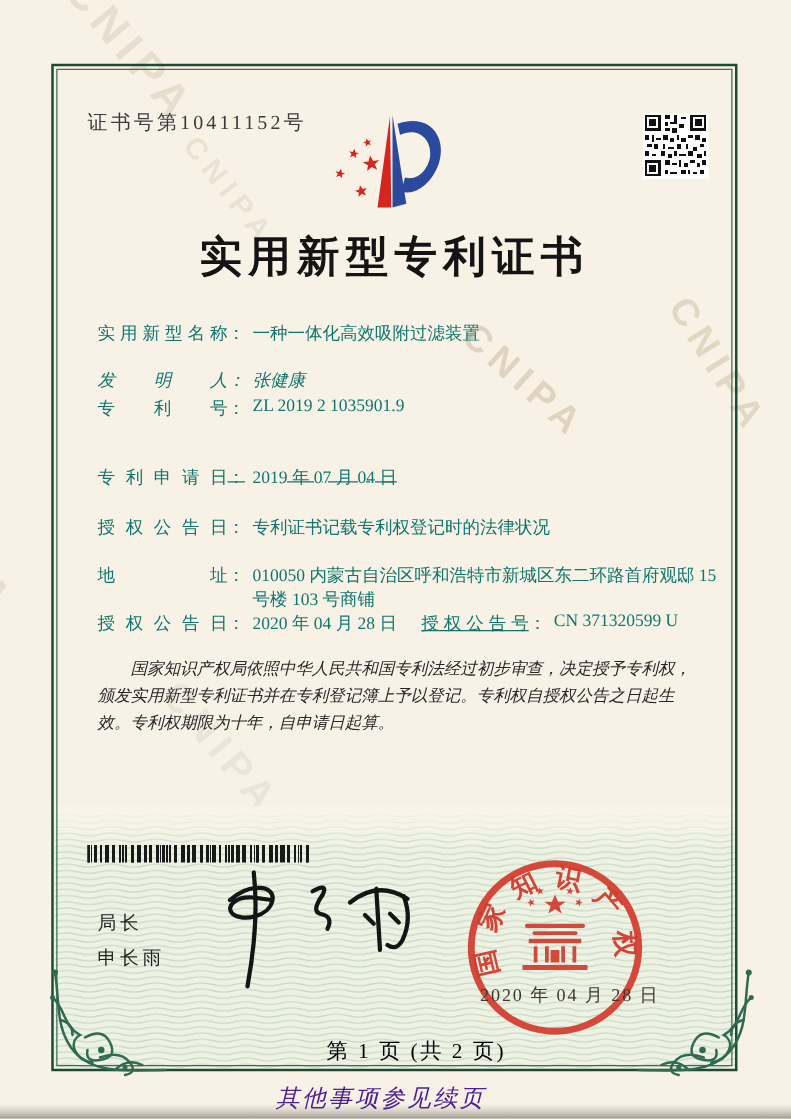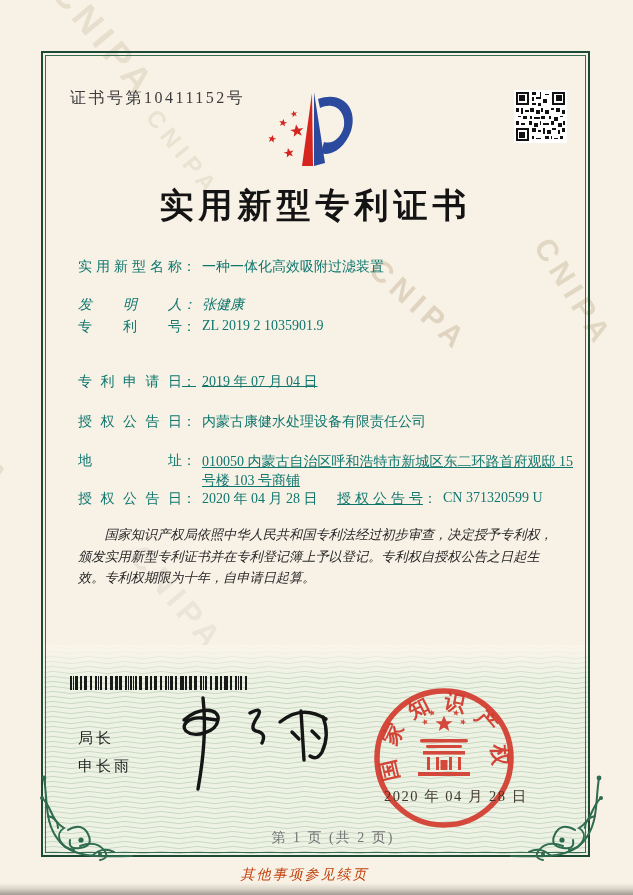--- a/index.html
+++ b/index.html
@@ -49,21 +49,21 @@
   
   .row{position:absolute;left:78px;font-size:14px;color:#0f766e;z-index:3;white-space:nowrap;}
   .row .lbl{
     display:inline-block;width:104px;
     text-align:justify;text-align-last:justify;text-justify:inter-character;
     vertical-align:top;
   }
   .row .colon{vertical-align:top;}
   .row .val{margin-left:6px;vertical-align:top;}
   .row .val.wrap{
-    display:inline-block;width:382px;white-space:normal;line-height:19px;text-decoration:underline;
+    display:inline-block;width:382px;white-space:normal;line-height:19px;
   }
   .row .lbl.narrow{width:86px;text-decoration:underline;}
   .subfield{position:absolute;left:259px;top:0;}
   
   .legal{
     position:absolute;left:78px;top:524px;width:484px;
     font-size:13.2px;line-height:21.5px;color:#262626;
     font-style:italic;z-index:3;
   }
   .legal p{margin:0;text-indent:2em;}
@@ -85,25 +85,25 @@
     position:absolute;left:384px;top:787px;z-index:5;
     font-size:14.5px;color:#41382d;letter-spacing:1.5px;white-space:nowrap;
   }
   
   .orn{position:absolute;z-index:3;}
   .orn.left{left:34px;top:772px;}
   .orn.right{left:505px;top:772px;transform:scaleX(-1);}
   
   .page-num{
     position:absolute;left:41px;top:829px;width:584px;text-align:center;
-    font-size:14px;color:#737373;letter-spacing:2px;z-index:3;
+    font-size:17px;color:#000000;letter-spacing:2px;z-index:3;
   }
   .cont-note{
     position:absolute;left:30px;top:866px;width:549px;text-align:center;
-    font-size:14px;font-style:italic;color:#c2410c;letter-spacing:2px;z-index:3;
+    font-size:19px;font-style:italic;color:#4c1d95;letter-spacing:2px;z-index:3;
   }
   
   .scan-shadow{
     position:absolute;left:0;bottom:0;width:633px;height:12px;z-index:6;
     background:linear-gradient(to bottom,rgba(90,86,78,0) 0%,rgba(90,86,78,0.18) 45%,rgba(90,86,78,0.55) 100%);
   }
 </style>
 </head>
 <body>
 
@@ -255,21 +255,21 @@
   <div class="row" style="top:296px;font-style:italic;">
     <span class="lbl">发明人</span><span class="colon">：</span><span class="val">张健康</span>
   </div>
   <div class="row" style="top:318px;">
     <span class="lbl">专利号</span><span class="colon">：</span><span class="val">ZL 2019 2 1035901.9</span>
   </div>
   <div class="row" style="top:373px;text-decoration:underline;">
     <span class="lbl">专利申请日</span><span class="colon">：</span><span class="val">2019 年 07 月 04 日</span>
   </div>
   <div class="row" style="top:413px;">
-    <span class="lbl">授权公告日</span><span class="colon">：</span><span class="val">内蒙古康健水处理设备有限责任公司</span>
+    <span class="lbl">授权公告日</span><span class="colon">：</span><span class="val">专利证书记载专利权登记时的法律状况</span>
   </div>
   <div class="row" style="top:452px;">
     <span class="lbl">地址</span><span class="colon">：</span><span class="val wrap">010050 内蒙古自治区呼和浩特市新城区东二环路首府观邸 15 号楼 103 号商铺</span>
   </div>
   <div class="row" style="top:490px;">
     <span class="lbl">授权公告日</span><span class="colon">：</span><span class="val">2020 年 04 月 28 日</span>
     <span class="subfield">
       <span class="lbl narrow">授权公告号</span><span class="colon">：</span><span class="val">CN 371320599 U</span>
     </span>
   </div>

